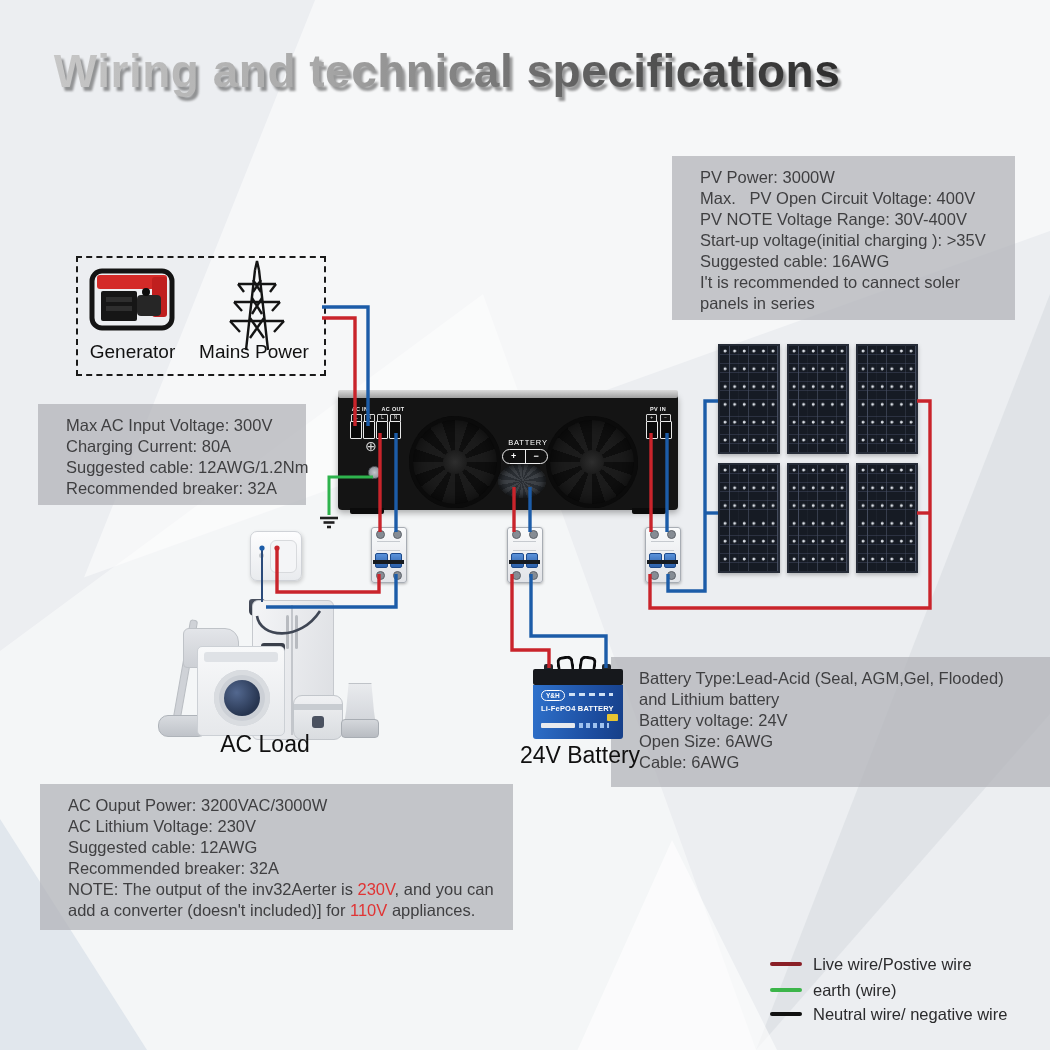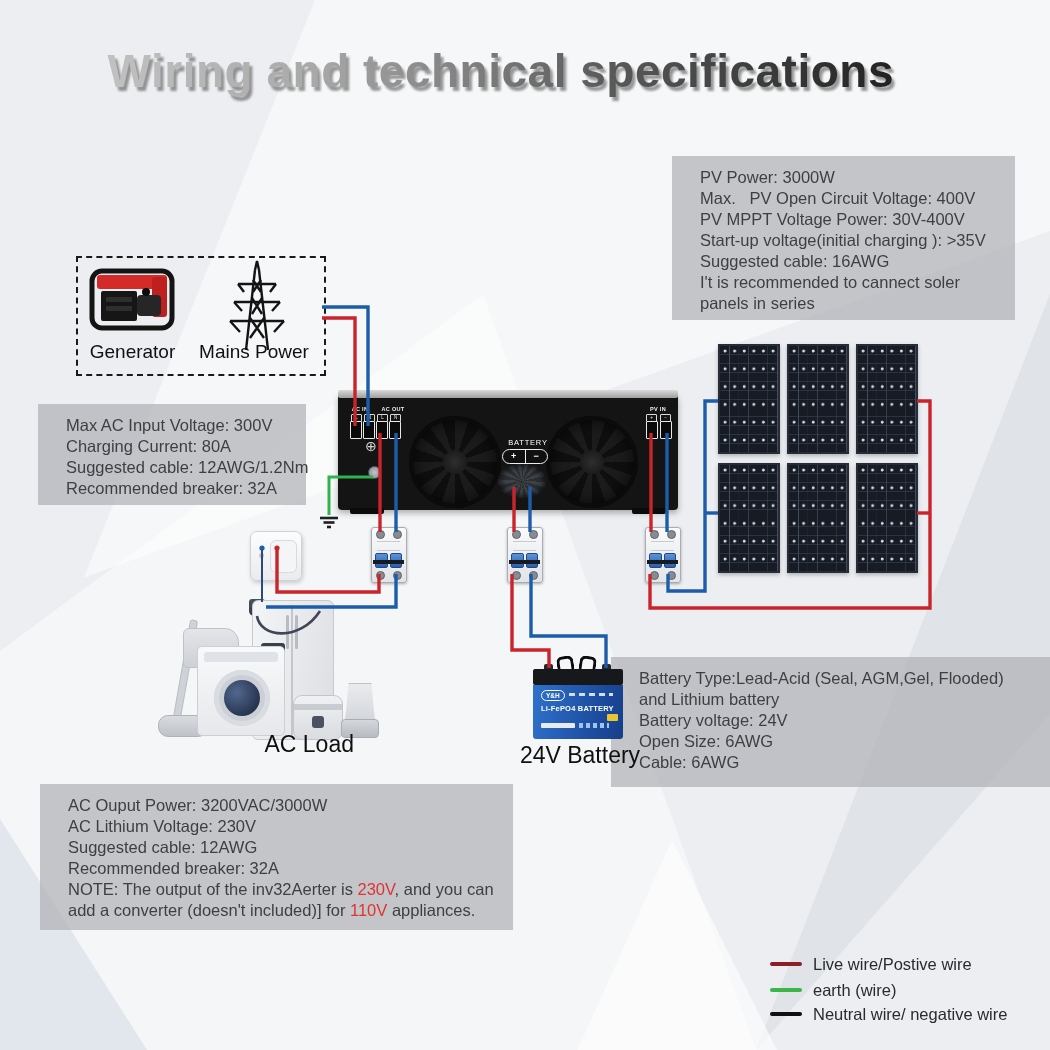--- a/index.html
+++ b/index.html
@@ -6,21 +6,21 @@
   body{width:1050px;height:1050px;font-family:"Liberation Sans",sans-serif;position:relative;overflow:hidden;background:#eceef1}
   .canvas{position:absolute;left:0;top:0;width:1050px;height:1050px}
   
   .facet{position:absolute;inset:0}
   .f1{clip-path:polygon(30% 0,100% 0,100% 22%,8% 55%);background:rgba(255,255,255,.5)}
   .f2{clip-path:polygon(0 62%,46% 28%,72% 100%,0 100%);background:rgba(255,255,255,.45)}
   .f3{clip-path:polygon(100% 28%,100% 68%,72% 100%);background:rgba(205,209,216,.38)}
   .f4{clip-path:polygon(0 78%,14% 100%,0 100%);background:rgba(206,215,227,.5)}
   .f5{clip-path:polygon(55% 100%,64% 80%,74% 100%);background:rgba(255,255,255,.6)}
   
-  .title{position:absolute;left:0;top:44px;width:894px;text-align:right;font-size:46px;font-weight:bold;letter-spacing:.5px;
+  .title{position:absolute;left:0;top:44px;width:894px;text-align:center;font-size:46px;font-weight:bold;letter-spacing:.5px;
     background:linear-gradient(90deg,#cdcdcd 0%,#a9a9a9 35%,#5a5a5a 68%,#222 100%);
     -webkit-background-clip:text;background-clip:text;color:transparent;
     filter:drop-shadow(3px 4px 1px rgba(35,35,35,.45))}
   
   .ibox{position:absolute;background:rgba(176,178,183,.72);color:#3f3f41;font-size:16.5px;line-height:21px;padding:11px 28px;box-sizing:border-box}
   .ibox .ln{white-space:nowrap}
   .red{color:#e03434}
   
   .srcbox{position:absolute;left:76px;top:256px;width:246px;height:116px;border:2.5px dashed #1a1a1a}
   .srclabel{position:absolute;font-size:19px;color:#111;text-align:center}
@@ -113,21 +113,21 @@
   <div class="facet f2"></div>
   <div class="facet f3"></div>
   <div class="facet f4"></div>
   <div class="facet f5"></div>
 
   <div class="title">Wiring and technical specifications</div>
 
   <div class="ibox comp" style="left:672px;top:156px;width:343px;height:164px">
     <div class="ln">PV Power: 3000W</div>
     <div class="ln">Max.&nbsp;&nbsp; PV Open Circuit Voltage: 400V</div>
-    <div class="ln">PV MPPT Voltage Power: 30V-400V</div>
+    <div class="ln">PV NOTE Voltage Range: 30V-400V</div>
     <div class="ln">Start-up voltage(initial charging ): &gt;35V</div>
     <div class="ln">Suggested cable: 16AWG</div>
     <div class="ln">I't is recommended to cannect soler</div>
     <div class="ln">panels in series</div>
   </div>
 
   <div class="ibox comp" style="left:38px;top:404px;width:268px;height:101px">
     <div class="ln">Max AC Input Voltage: 300V</div>
     <div class="ln">Charging Current: 80A</div>
     <div class="ln">Suggested cable: 12AWG/1.2Nm</div>
@@ -280,21 +280,21 @@
         <div class="door"></div>
         <div class="glass"></div>
     </div>
     <div class="cooker">
       <div class="lid"></div>
         <div class="win"></div>
     </div>
     <div class="blender"></div>
     <div class="blender-base"></div>
   </div>
-  <div class="biglabel comp" style="left:194px;top:731px;width:160px;text-align:right">AC Load</div>
+  <div class="biglabel comp" style="left:185px;top:731px;width:160px;text-align:center">AC Load</div>
 
   <div class="bat comp">
     <div class="h" style="left:24px"></div>
     <div class="h h2" style="left:46px"></div>
     <div class="nub" style="left:11px"></div>
     <div class="nub" style="left:69px"></div>
     <div class="top"></div>
     <div class="body">
       <div class="brand">Y&amp;H</div>
       <div class="dots"></div>

